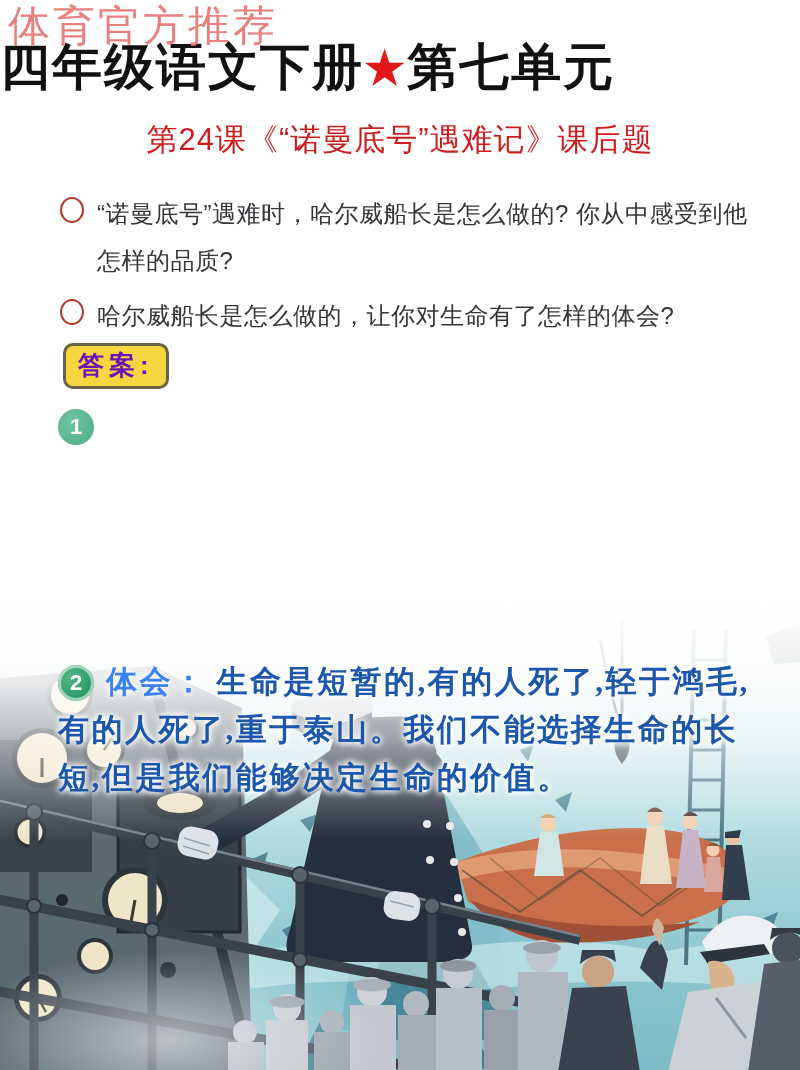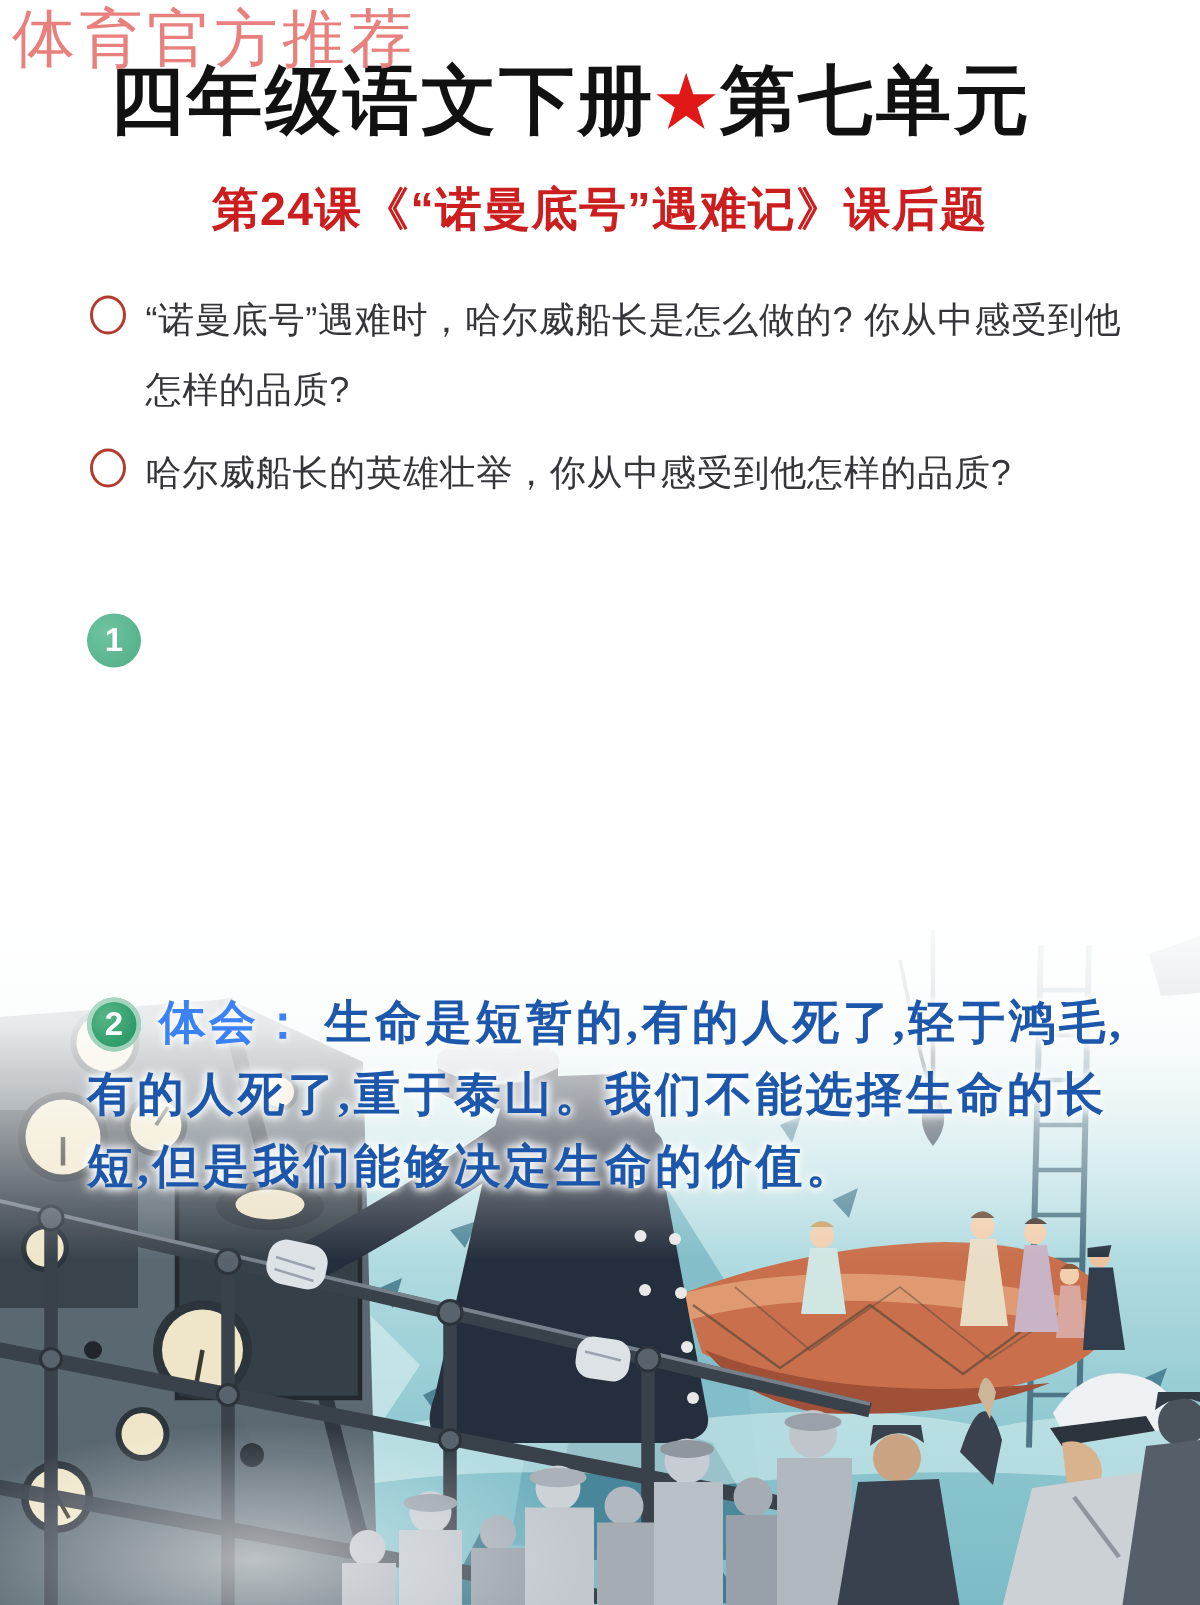--- a/index.html
+++ b/index.html
@@ -5,26 +5,26 @@
   html,body{margin:0;padding:0;}
   body{background:#777;font-family:"Liberation Sans","DejaVu Sans",sans-serif;}
   .page{position:relative;width:800px;height:1070px;margin:0 auto;background:#ffffff;overflow:hidden;}
 
   
   .watermark{position:absolute;left:8px;top:-2px;z-index:3;
     font-family:"Liberation Serif","DejaVu Serif",serif;
     font-size:42px;letter-spacing:3px;color:#e8807e;font-weight:500;}
 
   
-  .title{position:absolute;left:0;top:34px;width:688px;text-align:right;z-index:2;
+  .title{position:absolute;left:0;top:34px;width:688px;text-align:left;z-index:2;
     font-family:"Liberation Serif","DejaVu Serif",serif;
     font-weight:900;font-size:50px;color:#111;letter-spacing:2px;white-space:nowrap;}
   .title .star{color:#e11818;font-size:46px;}
   .subtitle{position:absolute;left:0;top:119px;width:800px;text-align:center;z-index:2;
-    font-weight:bold;font-size:31px;color:#cc1e1e;letter-spacing:1px;white-space:nowrap;}
+    font-weight:normal;font-size:31px;color:#cc1e1e;letter-spacing:1px;white-space:nowrap;}
 
   
   .question{position:absolute;left:60px;width:696px;z-index:2;display:flex;align-items:flex-start;}
   .q1{top:190px;justify-content:center;} .q2{top:292px;}
   .circle-bullet{flex:0 0 auto;width:20px;height:22px;margin-top:7px;border:2px solid #b53a2e;
     border-radius:50%;background:transparent;}
   .q-text{margin-left:13px;font-size:24px;line-height:47px;color:#35353a;letter-spacing:0.5px;}
 
   
   .answer-badge{position:absolute;left:63px;top:343px;z-index:2;
@@ -62,23 +62,24 @@
 
   <div class="subtitle">第24课《“诺曼底号”遇难记》课后题</div>
 
   <div class="question q1">
     <span class="circle-bullet"></span>
     <div class="q-text">“诺曼底号”遇难时，哈尔威船长是怎么做的? 你从中感受到他怎样的品质?</div>
   </div>
 
   <div class="question q2">
     <span class="circle-bullet"></span>
-    <div class="q-text">哈尔威船长的英雄壮举，你从中感受到他怎样的品质?</div>
+    <div class="q-text">哈尔威船长是怎么做的，让你对生命有了怎样的体会?</div>
   </div>
 
+  <div class="answer-badge">答案:</div>
 
   <div class="answer a1">
     <span class="num-badge num-1">1</span>
   </div>
 
   <div class="answer a2">
     <span class="num-badge num-2">2</span>
     <p><span class="lead">体会：</span><span>生命是短暂的,有的人死了,轻于鸿毛,有的人死了,重于泰山。我们不能选择生命的长短,但是我们能够决定生命的价值。</span></p>
   </div>
 

